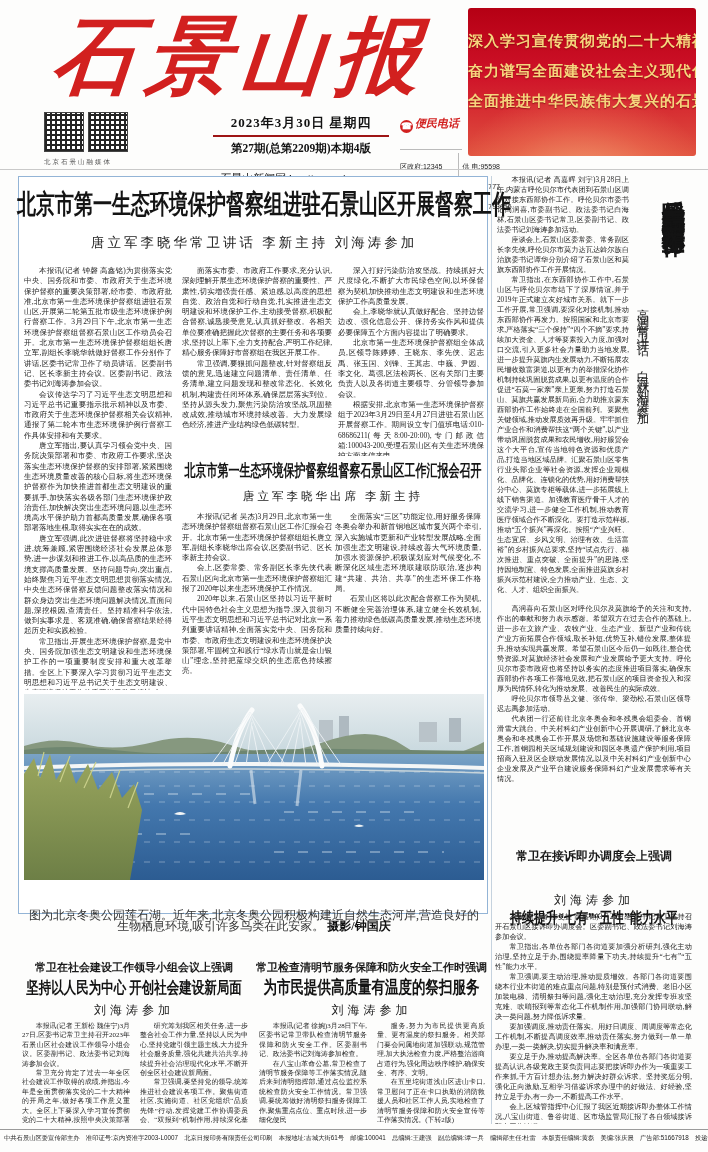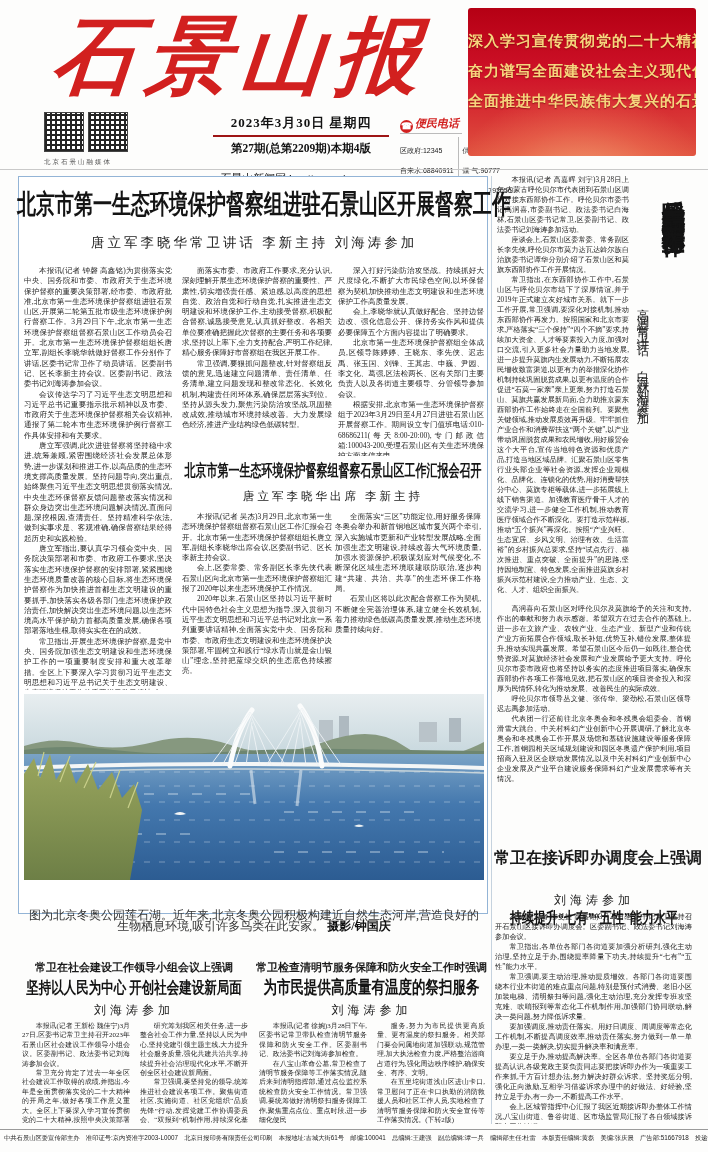--- a/index.html
+++ b/index.html
@@ -15,21 +15,21 @@
   .qr{width:38px;height:38px;display:inline-block;border:1px solid #444;margin-right:4px;
     background-image:repeating-linear-gradient(0deg,#242424 0 2px,rgba(255,255,255,0) 2px 5px),
                      repeating-linear-gradient(90deg,#242424 0 2px,#fff 2px 5px);}
   .qr-caption{font-size:6.5px;letter-spacing:2px;color:#555;margin-top:2px;font-family:"Liberation Sans",sans-serif;}
   .dateblock{left:205px;top:114px;width:192px;text-align:center;}
   .dateline{font-size:13px;font-weight:bold;color:#111;letter-spacing:1px;}
   .daterule{height:2px;background:#9e1515;margin:3px 8px 4px 8px;}
   .issueline{font-size:11.5px;font-weight:bold;color:#111;}
   .siteline{font-size:11px;color:#111;margin-top:15px;}
   .hotline{left:400px;top:116px;width:62px;}
-  .hotline-head{color:#d2201f;font-weight:bold;font-style:italic;font-size:11px;white-space:nowrap;border-bottom:1px solid #bbb;padding-bottom:0;}
+  .hotline-head{color:#d2201f;font-weight:bold;font-style:italic;font-size:11px;white-space:nowrap;border-bottom:1px solid #bbb;padding-bottom:16px;}
   .phone-ico{display:inline-block;width:13px;height:13px;border-radius:50%;background:#d2201f;color:#fff;
     font-size:9px;line-height:13px;text-align:center;vertical-align:-2px;margin-right:2px;font-style:normal;}
   .phones{display:flex;margin-top:3px;}
   .phonecol{font-size:7px;line-height:13px;color:#222;white-space:nowrap;font-family:"Liberation Sans",sans-serif;}
   .phonecol+.phonecol{border-left:1px solid #bbb;padding-left:4px;margin-left:4px;}
   .banner{left:468px;top:8px;width:228px;height:148px;border-radius:3px;overflow:hidden;
     background:linear-gradient(180deg,#b50014 0%,#cf1228 45%,#e0523f 100%);}
   .banner::after{content:"";position:absolute;left:-20px;right:-20px;bottom:-40px;height:110px;
     background:radial-gradient(ellipse at 50% 100%,rgba(255,214,150,.6) 0%,rgba(255,160,110,.25) 45%,rgba(255,255,255,0) 70%);}
   .banner-line{position:relative;z-index:2;color:#f6d57d;font-weight:bold;text-align:center;
@@ -69,21 +69,21 @@
   .vsub{left:627px;top:298px;width:24px;height:340px;writing-mode:vertical-rl;text-orientation:upright;
     font-size:12.5px;letter-spacing:6px;color:#222;}
   .vhl{left:651px;top:182px;width:44px;height:596px;writing-mode:vertical-rl;text-orientation:upright;
     font-size:23px;font-weight:900;color:#131313;letter-spacing:1.5px;line-height:44px;text-align:justify;}
 
   .kicker{font-family:"Liberation Sans",sans-serif;font-weight:bold;color:#1a1a1a;text-align:center;white-space:nowrap;}
   .bighl{text-align:center;white-space:nowrap;}
   .bighl span{display:inline-block;font-weight:900;color:#131313;transform:scale(1,1.3);transform-origin:center;}
   .subline{text-align:center;font-size:12px;color:#222;letter-spacing:4px;}
 
-  .jiesu-kicker{left:494px;top:848px;width:200px;font-size:16px;}
+  .jiesu-kicker{left:494px;top:848px;width:200px;font-size:12px;}
   .jiesu-hl{left:494px;top:908px;width:200px;}
   .jiesu-hl span{font-size:12px;}
   .jiesu-sub{left:494px;top:892px;width:200px;}
   .jiesu-body{left:495px;top:912px;width:197px;height:212px;}
 
   
   .bl-kicker{left:18px;top:960px;width:232px;font-size:11px;}
   .bl-hl{left:18px;top:978px;width:232px;}
   .bl-hl span{font-size:12.5px;}
   .bl-sub{left:18px;top:1002px;width:232px;}
@@ -144,22 +144,22 @@
 
 <div class="abs head-rule"></div>
 
 <div class="abs mainbox"></div>
 
 <div class="abs hl1"><span>北京市第一生态环境保护督察组进驻石景山区开展督察工作</span></div>
 <div class="abs sub1">唐立军李晓华常卫讲话 李新主持 刘海涛参加</div>
 <div class="abs col s75 a1c1">
     <p>本报讯(记者 钟磬 高鑫铭)为贯彻落实党中央、国务院和市委、市政府关于生态环境保护督察的重要决策部署,经市委、市政府批准,北京市第一生态环境保护督察组进驻石景山区,开展第二轮第五批市级生态环境保护例行督察工作。3月29日下午,北京市第一生态环境保护督察组督察石景山区工作动员会召开。北京市第一生态环境保护督察组组长唐立军,副组长李晓华就做好督察工作分别作了讲话,区委书记常卫作了动员讲话。区委副书记、区长李新主持会议。区委副书记、政法委书记刘海涛参加会议。</p>
     <p>会议传达学习了习近平生态文明思想和习近平总书记重要指示批示精神以及市委、市政府关于生态环境保护督察相关会议精神,通报了第二轮本市生态环境保护例行督察工作具体安排和有关要求。</p>
+    <p>唐立军指出,要认真学习领会党中央、国务院决策部署和市委、市政府工作要求,坚决落实生态环境保护督察的安排部署,紧紧围绕生态环境质量改善的核心目标,将生态环境保护督察作为加快推进首都生态文明建设的重要抓手,加快落实各级各部门生态环境保护政治责任,加快解决突出生态环境问题,以生态环境高水平保护助力首都高质量发展,确保各项部署落地生根,取得实实在在的成效。</p>
     <p>唐立军强调,此次进驻督察将坚持稳中求进,统筹兼顾,紧密围绕经济社会发展总体形势,进一步谋划和推进工作,以高品质的生态环境支撑高质量发展。坚持问题导向,突出重点,始终聚焦习近平生态文明思想贯彻落实情况,中央生态环保督察反馈问题整改落实情况和群众身边突出生态环境问题解决情况,直面问题,深挖根因,查清责任。坚持精准科学依法,做到实事求是、客观准确,确保督察结果经得起历史和实践检验。</p>
-    <p>唐立军指出,要认真学习领会党中央、国务院决策部署和市委、市政府工作要求,坚决落实生态环境保护督察的安排部署,紧紧围绕生态环境质量改善的核心目标,将生态环境保护督察作为加快推进首都生态文明建设的重要抓手,加快落实各级各部门生态环境保护政治责任,加快解决突出生态环境问题,以生态环境高水平保护助力首都高质量发展,确保各项部署落地生根,取得实实在在的成效。</p>
     <p>常卫指出,开展生态环境保护督察,是党中央、国务院加强生态文明建设和生态环境保护工作的一项重要制度安排和重大改革举措。全区上下要深入学习贯彻习近平生态文明思想和习近平总书记关于生态文明建设、生态环境保护工作的重要指示批示精神,全</p>
   </div>
 <div class="abs col s75 a1c2">
     <p>面落实市委、市政府工作要求,充分认识,深刻理解开展生态环境保护督察的重要性、严肃性,切实增强责任感、紧迫感,以高度的思想自觉、政治自觉和行动自觉,扎实推进生态文明建设和环境保护工作,主动接受督察,积极配合督察,诚恳接受意见,认真抓好整改。各相关单位要准确把握此次督察的主要任务和各项要求,坚持以上率下,全力支持配合,严明工作纪律,精心服务保障好市督察组在我区开展工作。</p>
     <p>常卫强调,要狠抓问题整改,针对督察组反馈的意见,迅速建立问题清单、责任清单、任务清单,建立问题发现和整改常态化、长效化机制,构建责任闭环体系,确保层层落实到位。坚持从源头发力,聚焦污染防治攻坚战,巩固整改成效,推动城市环境持续改善。大力发展绿色经济,推进产业结构绿色低碳转型。</p>
   </div>
 <div class="abs col s75 a1c3">
     <p>深入打好污染防治攻坚战。持续抓好大尺度绿化,不断扩大市民绿色空间,以环保督察为契机加快推动生态文明建设和生态环境保护工作高质量发展。</p>
     <p>会上,李晓华就认真做好配合、坚持边督边改、强化信息公开、保持务实作风和提供必要保障五个方面内容提出了明确要求。</p>
     <p>北京市第一生态环境保护督察组全体成员,区领导陈婷婷、王晓东、李先侠、迟志禹、张玉国、刘锋、王其志、申巍、尹园、李文化、葛强,区法检两长、区有关部门主要负责人以及各街道主要领导、分管领导参加会议。</p>

